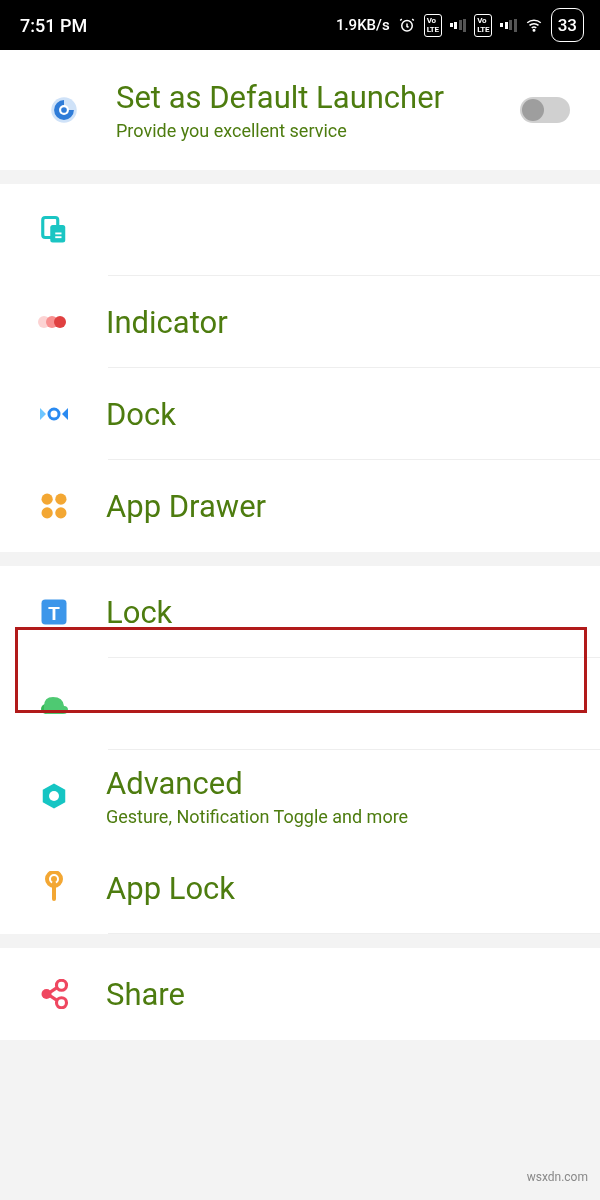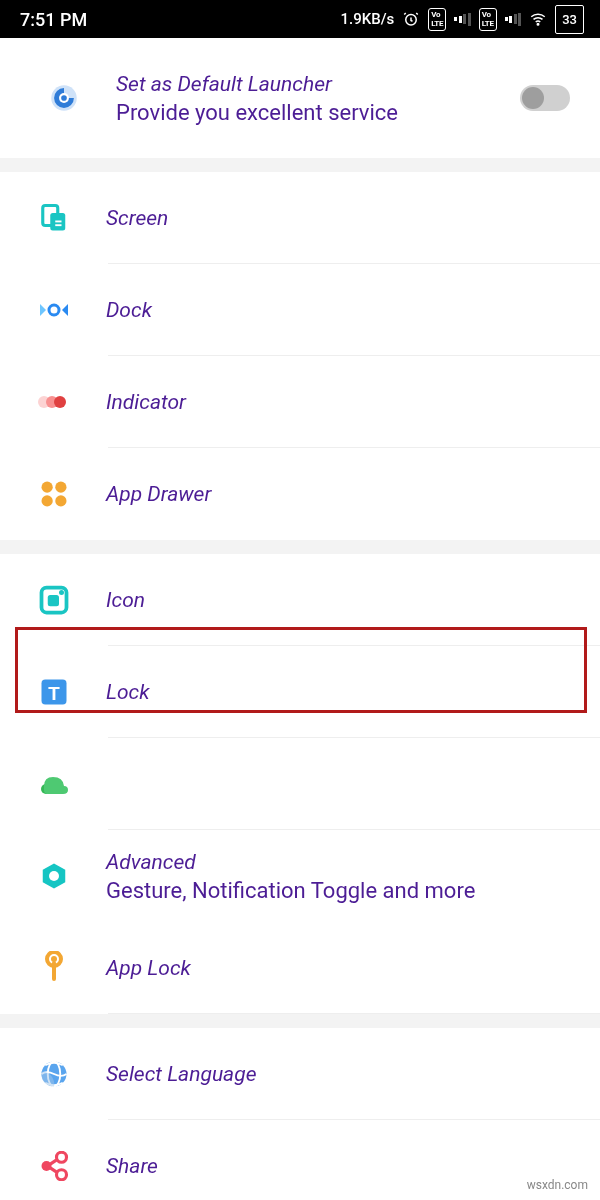--- a/index.html
+++ b/index.html
@@ -5,72 +5,72 @@
     * { margin: 0; padding: 0; box-sizing: border-box; }
     body {
       width: 600px;
       height: 1200px;
       font-family: -apple-system, Roboto, "Helvetica Neue", Arial, sans-serif;
       background: #f3f3f3;
       overflow: hidden;
       position: relative;
     }
     .status-bar {
-      height: 38px;
+      height: 50px;
       background: #000;
       color: #fff;
       display: flex;
       align-items: center;
       justify-content: space-between;
       padding: 0 16px 0 20px;
       font-size: 18px;
       font-weight: 500;
     }
     .status-right { display: flex; gap: 8px; align-items: center; font-size: 15px; }
     .status-right span { display: inline-flex; align-items: center; }
     .status-icon { width: 18px; height: 18px; }
     .lte-badge {
       font-size: 8px; line-height: 9px; border: 1.5px solid #fff; border-radius: 3px;
       padding: 1.5px 2px; letter-spacing: -0.3px; font-weight: 700;
     }
     .bars { display: inline-flex; align-items: flex-end; gap: 1.5px; height: 14px; }
     .bars i { display: block; width: 3px; background: #fff; }
     .bars i:nth-child(1){height:4px} .bars i:nth-child(2){height:7px}
     .bars i:nth-child(3){height:10px;background:#555} .bars i:nth-child(4){height:13px;background:#555}
-    .battery { border: 1.5px solid #fff; border-radius: 2px; padding: 6px 6px; font-size: 13px; }
+    .battery { border: 1.5px solid #fff; border-radius: 9px; padding: 6px 6px; font-size: 17px; }
     .content { background: #f3f3f3; }
     .section { background: #fff; margin-bottom: 14px; }
     .row {
       display: flex; align-items: center; padding: 0 30px 0 36px;
       height: 92px; position: relative;
     }
     .row.tall { height: 120px; }
     .divider {
       position: absolute; bottom: 0; left: 108px; right: 0;
       height: 1px; background: #eee;
     }
     .icon-wrap {
       width: 36px; height: 36px; flex-shrink: 0; margin-right: 34px;
       display: flex; align-items: center; justify-content: center;
     }
     .label-wrap { flex: 1; display: flex; flex-direction: column; justify-content: center; }
-    .title { font-size: 21px; color: #4c1d95; font-weight: 400; font-style: italic; }
-    .subtitle { font-size: 22px; color: #4c1d95; margin-top: 4px; }
+    .title { font-size: 31px; color: #4d7c0f; font-weight: 400; }
+    .subtitle { font-size: 18px; color: #4d7c0f; margin-top: 4px; }
     .toggle {
       width: 50px; height: 26px; background: #d0d0d0; border-radius: 13px; position: relative;
     }
     .toggle::after {
       content: ""; position: absolute; left: 2px; top: 2px; width: 22px; height: 22px;
       background: #9e9e9e; border-radius: 50%;
     }
     .highlight {
       position: absolute; border: 3px solid #b11a1a; pointer-events: none; z-index: 10;
     }
     .watermark {
-      position: absolute; bottom: 8px; right: 12px; color: #888; font-size: 12px;
+      position: absolute; bottom: 16px; right: 12px; color: #888; font-size: 12px;
     }
     svg { display:block; }
   </style>
 </head>
 <body>
 
 <div class="status-bar">
   <span>7:51 PM</span>
   <div class="status-right">
     <span>1.9KB/s</span>
@@ -127,83 +127,67 @@
   <div class="section">
     <div class="row">
       <div class="icon-wrap">
         <svg width="30" height="30" viewBox="0 0 24 24">
             <rect x="3" y="2" width="12" height="16" rx="2" fill="none" stroke="#1ac5c3" stroke-width="2.5"></rect>
             <rect x="9" y="8" width="12" height="14" rx="2" fill="#1ac5c3"></rect>
             <rect x="13" y="14" width="5" height="1.5" fill="#fff"></rect>
             <rect x="13" y="17" width="5" height="1.5" fill="#fff"></rect>
           </svg>
       </div>
-      <div class="label-wrap">
-          <div class="title">Screen</div>
+      <div class="divider"></div>
+    </div>
+    <div class="row">
+      <div class="icon-wrap">
+        <svg width="34" height="18" viewBox="0 0 34 18">
+            <circle cx="7" cy="9" r="6" fill="#fcd3d3"></circle>
+            <circle cx="15" cy="9" r="6" fill="#f89090"></circle>
+            <circle cx="23" cy="9" r="6" fill="#e04040"></circle>
+          </svg>
+      </div>
+      <div class="label-wrap">
+          <div class="title">Indicator</div>
         </div>
       <div class="divider"></div>
     </div>
     <div class="row">
       <div class="icon-wrap">
         <svg width="34" height="20" viewBox="0 0 34 20">
             <path d="M3 4 L9 10 L3 16" fill="#6ec6ff"></path>
             <circle cx="17" cy="10" r="5" fill="none" stroke="#2a8af1" stroke-width="3"></circle>
             <path d="M31 4 L25 10 L31 16" fill="#2a8af1"></path>
           </svg>
       </div>
       <div class="label-wrap">
           <div class="title">Dock</div>
         </div>
       <div class="divider"></div>
     </div>
     <div class="row">
       <div class="icon-wrap">
-        <svg width="34" height="18" viewBox="0 0 34 18">
-            <circle cx="7" cy="9" r="6" fill="#fcd3d3"></circle>
-            <circle cx="15" cy="9" r="6" fill="#f89090"></circle>
-            <circle cx="23" cy="9" r="6" fill="#e04040"></circle>
-          </svg>
-      </div>
-      <div class="label-wrap">
-          <div class="title">Indicator</div>
-        </div>
-      <div class="divider"></div>
-    </div>
-    <div class="row">
-      <div class="icon-wrap">
         <svg width="30" height="30" viewBox="0 0 24 24">
             <rect x="2" y="2" width="9" height="9" rx="4.5" fill="#f3a733"></rect>
             <rect x="13" y="2" width="9" height="9" rx="4.5" fill="#f3a733"></rect>
             <rect x="2" y="13" width="9" height="9" rx="4.5" fill="#f3a733"></rect>
             <rect x="13" y="13" width="9" height="9" rx="4.5" fill="#f3a733"></rect>
           </svg>
       </div>
       <div class="label-wrap">
           <div class="title">App Drawer</div>
         </div>
     </div>
   </div>
 
   <div class="section">
     <div class="row">
       <div class="icon-wrap">
         <svg width="30" height="30" viewBox="0 0 24 24">
-            <rect x="2" y="2" width="20" height="20" rx="4" fill="none" stroke="#1ac5c3" stroke-width="3"></rect>
-            <rect x="7" y="8" width="9" height="9" rx="2" fill="#1ac5c3"></rect>
-            <circle cx="18" cy="6" r="2" fill="#1ac5c3"></circle>
-          </svg>
-      </div>
-      <div class="label-wrap">
-          <div class="title">Icon</div>
-        </div>
-      <div class="divider"></div>
-    </div>
-    <div class="row">
-      <div class="icon-wrap">
-        <svg width="30" height="30" viewBox="0 0 24 24">
             <rect x="2" y="2" width="20" height="20" rx="3" fill="#3c96ea"></rect>
             <text x="12" y="18" text-anchor="middle" font-family="Arial" font-size="15" font-weight="700" fill="#fff">T</text>
           </svg>
       </div>
       <div class="label-wrap">
           <div class="title">Lock</div>
         </div>
       <div class="divider"></div>
     </div>
     <div class="row">
@@ -236,36 +220,20 @@
           </svg>
       </div>
       <div class="label-wrap">
           <div class="title">App Lock</div>
         </div>
       <div class="divider"></div>
     </div>
   </div>
 
   <div class="section" style="margin-bottom:0">
-    <div class="row">
-      <div class="icon-wrap">
-        <svg width="30" height="30" viewBox="0 0 24 24">
-            <circle cx="12" cy="12" r="10" fill="#5aa5ee"></circle>
-            <path d="M2 12 Q6 9 12 12 Q18 15 22 12" fill="none" stroke="#fff" stroke-width="1.5"></path>
-            <ellipse cx="12" cy="12" rx="5" ry="10" fill="none" stroke="#fff" stroke-width="1.5"></ellipse>
-            <path d="M5 5 Q12 1 19 5" fill="none" stroke="#fff" stroke-width="1.5"></path>
-            <path d="M5 19 Q12 23 19 19" fill="none" stroke="#fff" stroke-width="1.5"></path>
-            <path d="M2 10 A10 10 0 0 0 12 22 A10 10 0 0 0 2 10 Z" fill="#9fc5ea" opacity="0.5"></path>
-          </svg>
-      </div>
-      <div class="label-wrap">
-          <div class="title">Select Language</div>
-        </div>
-      <div class="divider"></div>
-    </div>
     <div class="row">
       <div class="icon-wrap">
         <svg width="30" height="30" viewBox="0 0 24 24">
             <circle cx="6" cy="12" r="4" fill="#ef4760"></circle>
             <circle cx="18" cy="5" r="4" fill="none" stroke="#ef4760" stroke-width="2.5"></circle>
             <circle cx="18" cy="19" r="4" fill="none" stroke="#ef4760" stroke-width="2.5"></circle>
             <line x1="9" y1="10.5" x2="15" y2="6.5" stroke="#ef4760" stroke-width="2.5"></line>
             <line x1="9" y1="13.5" x2="15" y2="17.5" stroke="#ef4760" stroke-width="2.5"></line>
           </svg>
       </div>

